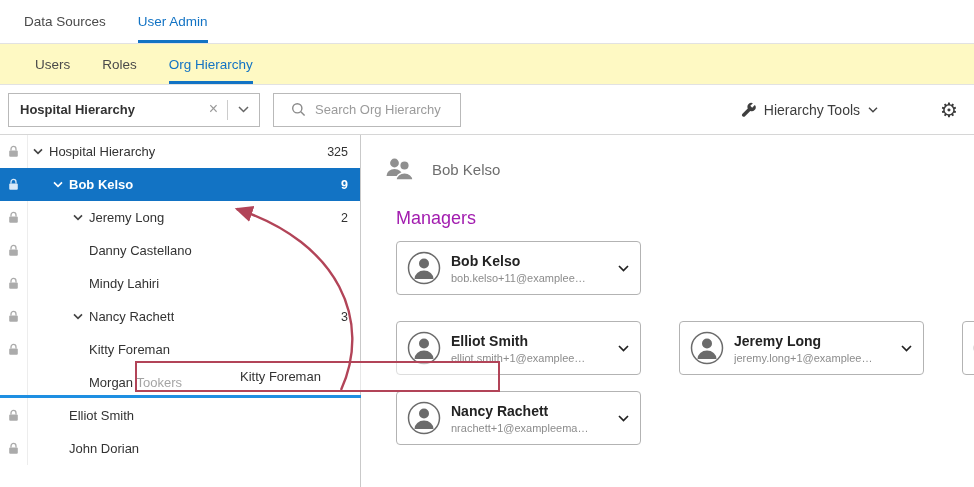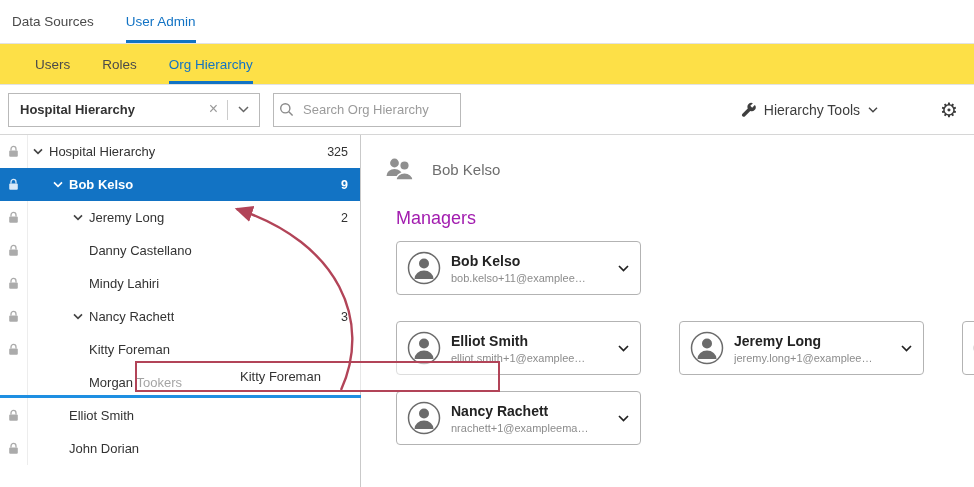--- a/index.html
+++ b/index.html
@@ -4,40 +4,40 @@
 <style>
   * { box-sizing: border-box; }
   html,body { margin:0; padding:0; background:#e9e9e9; }
   body { font-family:"Liberation Sans", sans-serif; }
   .page { position:relative; width:974px; height:487px; background:#fff; overflow:hidden;
           color:#333; display:flex; flex-direction:column;
           --accent:#1273c4; --drop-line:#1e8fe2; --drag-accent:#b24458; }
 
   
   .topbar { height:44px; flex:none; background:#fff; border-bottom:1px solid #e2e2e2;
-            display:flex; align-items:stretch; padding-left:12px; gap:32px; }
-  .subnav { height:41px; flex:none; background:#fde047; border-bottom:1px solid #e2e2e2;
+            display:flex; align-items:stretch; padding-left:24px; gap:32px; }
+  .subnav { height:41px; flex:none; background:#fef9c3; border-bottom:1px solid #e2e2e2;
             display:flex; align-items:stretch; padding-left:35px; gap:32px; }
   .nav-item { display:flex; align-items:center; font-size:13.5px; color:#4a4a4a;
               position:relative; cursor:pointer; white-space:nowrap; }
   .nav-item.active { color:var(--accent); font-weight:normal; }
   .nav-item.active::after { content:""; position:absolute; left:0; right:0; bottom:0;
               height:3px; background:var(--accent); }
 
   
   .toolbar { height:50px; flex:none; background:#fff; border-bottom:1px solid #d6d6d6;
              display:flex; align-items:center; padding:0 12px 0 8px; }
   .select-box { width:252px; height:34px; border:1px solid #b9b9b9; background:#fff;
                 display:flex; align-items:center; padding:0 8px 0 11px; margin-right:13px; cursor:pointer; }
   .select-box .value { flex:1; font-size:13px; font-weight:bold; color:#333; white-space:nowrap; overflow:hidden; }
   .clear-x { color:#9a9a9a; font-size:16px; line-height:1; padding:0 9px 2px 4px; cursor:pointer; }
   .vdivider { width:1px; height:20px; background:#ccc; margin-right:8px; }
   .chev-btn { display:flex; align-items:center; padding:2px; cursor:pointer; }
   .search-box { width:188px; height:34px; border:1px solid #b9b9b9; background:#fff;
-                display:flex; align-items:center; padding:0 5px; gap:7px; }
+                display:flex; align-items:center; padding:0 17px; gap:7px; }
   .search-box input { border:none; outline:none; flex:1; min-width:0; font-size:13px; color:#333;
                 font-family:"Liberation Sans", sans-serif; background:transparent; }
   .search-box input::placeholder { color:#9b9b9b; }
   .toolbar-right { margin-left:auto; display:flex; align-items:center; }
   .tools-btn { display:flex; align-items:center; gap:8px; font-size:14px; color:#3d3d3d;
                cursor:pointer; margin-right:62px; }
   .gear { font-size:20px; color:#3a3a3a; cursor:pointer; line-height:1; margin-right:4px; }
 
   
   .content { flex:1; min-height:0; display:flex; }

